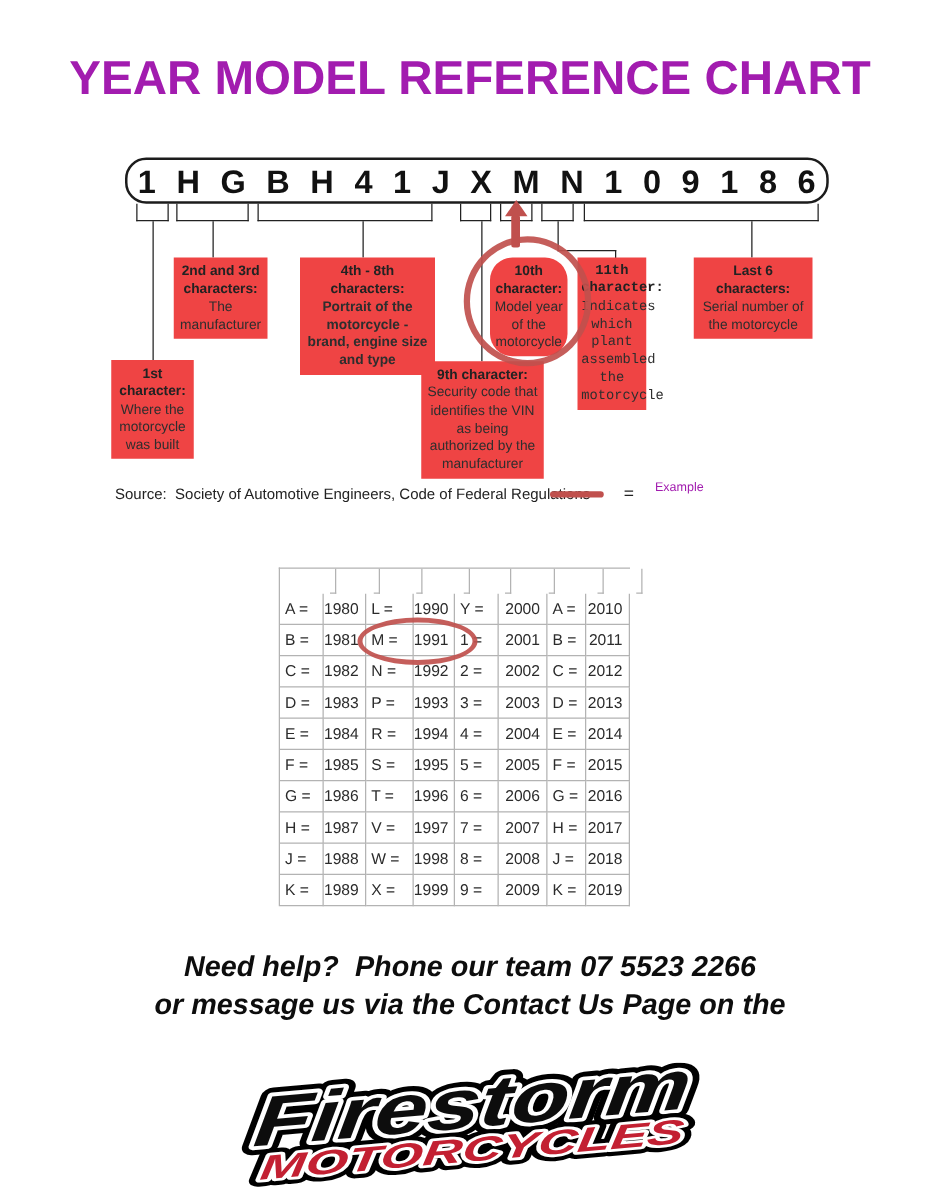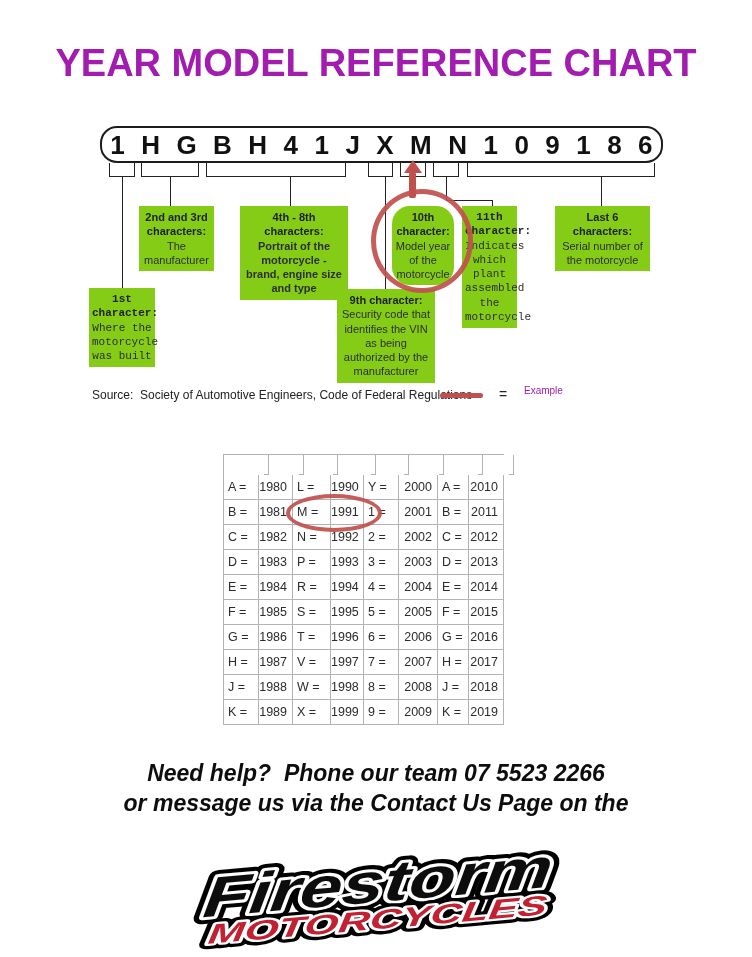--- a/index.html
+++ b/index.html
@@ -21,21 +21,21 @@
   .vin-ch { font-size:26px; font-weight:bold; color:#111; line-height:1; }
   
   .bracket {
     position:absolute; top:163px; height:14px; box-sizing:border-box;
     border-left:1px solid #222; border-right:1px solid #222; border-bottom:1px solid #222;
   }
   .stem { position:absolute; width:0; border-left:1px solid #222; }
   .hline { position:absolute; height:0; border-top:1px solid #222; }
   
   .callout {
-    position:absolute; background:#84cc16; color:#2e2e2e;
+    position:absolute; background:#ef4444; color:#2e2e2e;
     font-size:11px; line-height:1.3; text-align:center; padding:4px 3px;
     box-sizing:border-box;
   }
   .callout b { display:block; color:#222; }
   
   .red-ellipse {
     position:absolute; border:5px solid #c0504d; border-radius:50%;
     box-sizing:border-box; z-index:5; opacity:0.92;
   }
   .arrow-shaft { position:absolute; background:#c0504d; z-index:6; border-radius:2px; }
@@ -112,21 +112,21 @@
 
   <div class="stem" style="left:122px;top:177px;height:111px;"></div>
   <div class="stem" style="left:170px;top:177px;height:29px;"></div>
   <div class="stem" style="left:290px;top:177px;height:29px;"></div>
   <div class="stem" style="left:385px;top:177px;height:112px;"></div>
   <div class="stem" style="left:446px;top:177px;height:24px;"></div>
   <div class="hline" style="left:446px;top:200px;width:47px;"></div>
   <div class="stem" style="left:492px;top:200px;height:7px;"></div>
   <div class="stem" style="left:601px;top:177px;height:29px;"></div>
 
-  <div class="callout" style="left:89px;top:288px;width:66px;font-family:Liberation Mono, monospace;">
+  <div class="callout" style="left:89px;top:288px;width:66px;">
     <b>1st character:</b>
     <span>Where the motorcycle was built</span>
   </div>
   <div class="callout" style="left:139px;top:206px;width:75px;">
     <b>2nd and 3rd characters:</b>
     <span>The manufacturer</span>
   </div>
   <div class="callout" style="left:240px;top:206px;width:108px;font-weight:bold;">
     <b>4th - 8th characters:</b>
     <span>Portrait of the motorcycle - brand, engine size and type</span>

